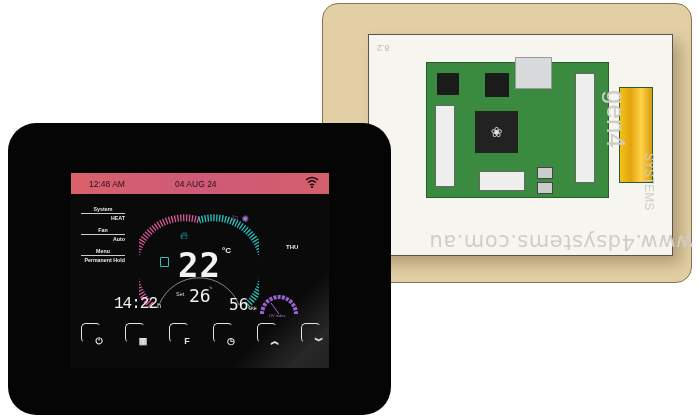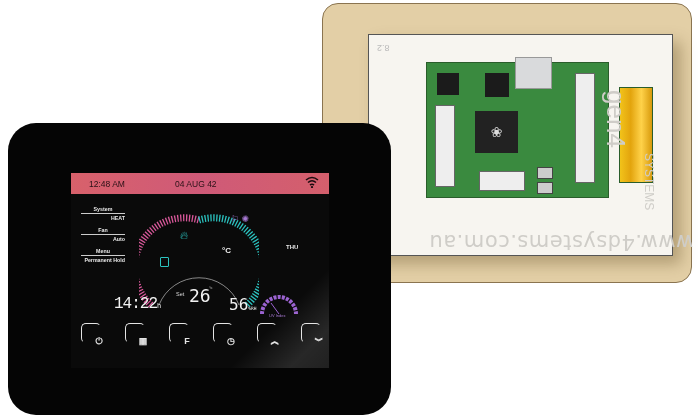--- a/index.html
+++ b/index.html
@@ -76,21 +76,21 @@
     <div class="tray-gen">gen4</div>
     <div class="tray-sys">SYSTEMS</div>
     <div class="tray-url">www.4dsystems.com.au</div>
   </div>
 </div>
 
 <div class="device">
   <div class="screen">
     <div class="statusbar">
       <span class="time">12:48 AM</span>
-      <span class="date">04 AUG 42</span>
+      <span class="date">04 AUG 24</span>
       <span class="wifi">
         <svg width="14" height="12" viewBox="0 0 14 12">
             <path d="M1 4 Q7 -1 13 4" stroke="#1a0b0e" stroke-width="1.6" fill="none"></path>
             <path d="M3 6.5 Q7 3 11 6.5" stroke="#1a0b0e" stroke-width="1.6" fill="none"></path>
             <path d="M5 9 Q7 7.5 9 9" stroke="#1a0b0e" stroke-width="1.6" fill="none"></path>
             <circle cx="7" cy="11" r="1.1" fill="#1a0b0e"></circle>
           </svg>
       </span>
     </div>
 
@@ -109,20 +109,21 @@
       </div>
     </div>
 
     <svg class="gauge" width="120" height="110" viewBox="0 0 120 110">
       <path d="M 12 95 A 50 50 0 0 1 60 10" stroke="#d8589a" stroke-width="7" fill="none" stroke-dasharray="1.3 1.6"></path>
       <path d="M 60 10 A 50 50 0 0 1 108 95" stroke="#2bc3c0" stroke-width="7" fill="none" stroke-dasharray="1.3 1.6"></path>
       <path d="M 20 95 A 43 43 0 0 1 100 95" stroke="#bbbbbb" stroke-width="0.7" fill="none"></path>
     </svg>
     <div class="flame">🔥︎</div>
     <div class="home-icon"></div>
+    <div class="big-temp">22</div>
     <div class="unit-c">°C</div>
     <div class="set-lbl">Set</div>
     <div class="set-val">26</div>
     <div class="set-unit">°c</div>
 
     <div class="clock"><span>14:22</span><span class="clock-suffix">h</span></div>
     <div class="hum"><span>56</span><span class="hum-unit">%RH</span></div>
 
     <div class="weather"><span>⚐</span> <span>✺</span></div>
     <div class="day">THU</div>

